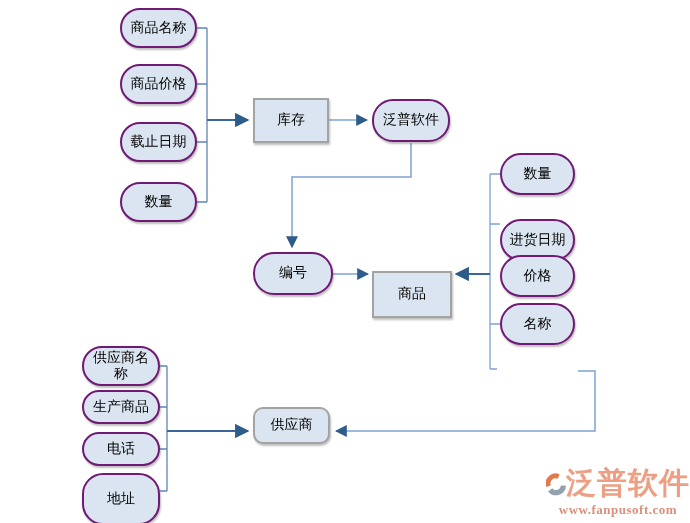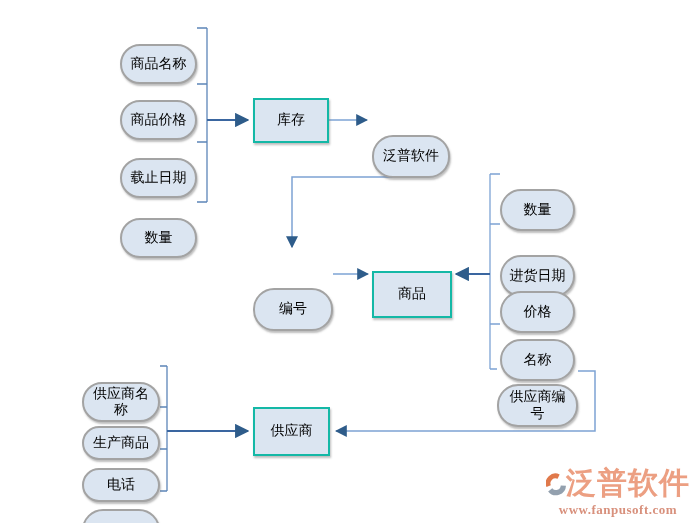--- a/index.html
+++ b/index.html
@@ -6,26 +6,25 @@
   #canvas{
     position:relative;width:690px;height:523px;background:#ffffff;overflow:hidden;
     font-family:"Liberation Serif","DejaVu Serif",serif;color:#000;
   }
   .node{
     position:absolute;display:flex;align-items:center;justify-content:center;
     text-align:center;font-size:14px;line-height:1.15;background:#dbe5f1;
     box-sizing:border-box;
   }
   .oval{
-    border:2px solid #a3a3a3;border-radius:21px;padding:12px 7px;
+    border:2px solid #701a75;border-radius:21px;padding:12px 7px;
     box-shadow:1px 2px 2px rgba(110,110,110,.45);
-    margin-top:36px;
   }
   .rect{
-    border:2px solid #14b8a6;
+    border:2px solid #a3a3a3;
     box-shadow:1px 2px 2px rgba(110,110,110,.45);
   }
   svg.wires{position:absolute;left:0;top:0;pointer-events:none;}
   .watermark{position:absolute;left:546px;top:463px;width:144px;}
   .wm-top{display:flex;align-items:center;}
   .wm-brand{
     font-size:30px;font-weight:700;color:#ec9f82;letter-spacing:1px;white-space:nowrap;
   }
   .wm-url{
     margin-top:-2px;text-align:center;font-size:13px;font-weight:700;
@@ -84,28 +83,27 @@
   <div class="node oval" style="left:372px;top:99px;width:78px;height:43px;">泛普软件</div>
 
   <div class="node oval" style="left:253px;top:252px;width:80px;height:43px;">编号</div>
 
   <div class="node rect" style="left:372px;top:251px;width:80px;height:47px;margin-top:20px;">商品</div>
 
   <div class="node oval" style="left:500px;top:153px;width:75px;height:42px;">数量</div>
   <div class="node oval" style="left:500px;top:219px;width:75px;height:42px;">进货日期</div>
   <div class="node oval" style="left:500px;top:255px;width:75px;height:42px;">价格</div>
   <div class="node oval" style="left:500px;top:303px;width:75px;height:42px;">名称</div>
-  <div class="node oval" style="left:497px;top:348px;width:81px;height:43px;">供应商编号</div>
 
   <div class="node oval" style="left:82px;top:346px;width:78px;height:40px;">供应商名称</div>
   <div class="node oval" style="left:82px;top:432px;width:78px;height:34px;">电话</div>
   <div class="node oval" style="left:82px;top:390px;width:78px;height:34px;">生产商品</div>
   <div class="node oval" style="left:82px;top:473px;width:78px;height:52px;">地址</div>
 
-  <div class="node rect" style="left:253px;top:407px;width:77px;height:49px;">供应商</div>
+  <div class="node rect" style="left:253px;top:407px;width:77px;height:37px;border-radius:10px;">供应商</div>
 
   <div class="watermark">
     <div class="wm-top">
       <svg width="38" height="38" viewBox="0 0 38 38">
         <path d="M5 23 A14 14 0 0 1 24 5" stroke="#e0794b" stroke-width="9" fill="none"></path>
         <path d="M8 30 A14 14 0 0 0 33 22" stroke="#93a0ae" stroke-width="10" fill="none"></path>
       </svg>
       <span class="wm-brand">泛普软件</span>
     </div>
     <div class="wm-url">www.fanpusoft.com</div>

